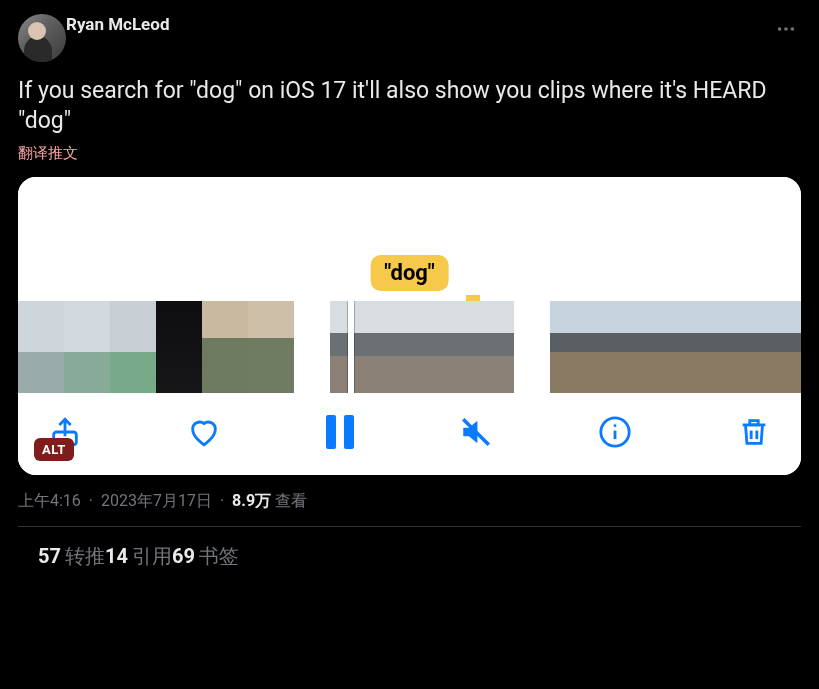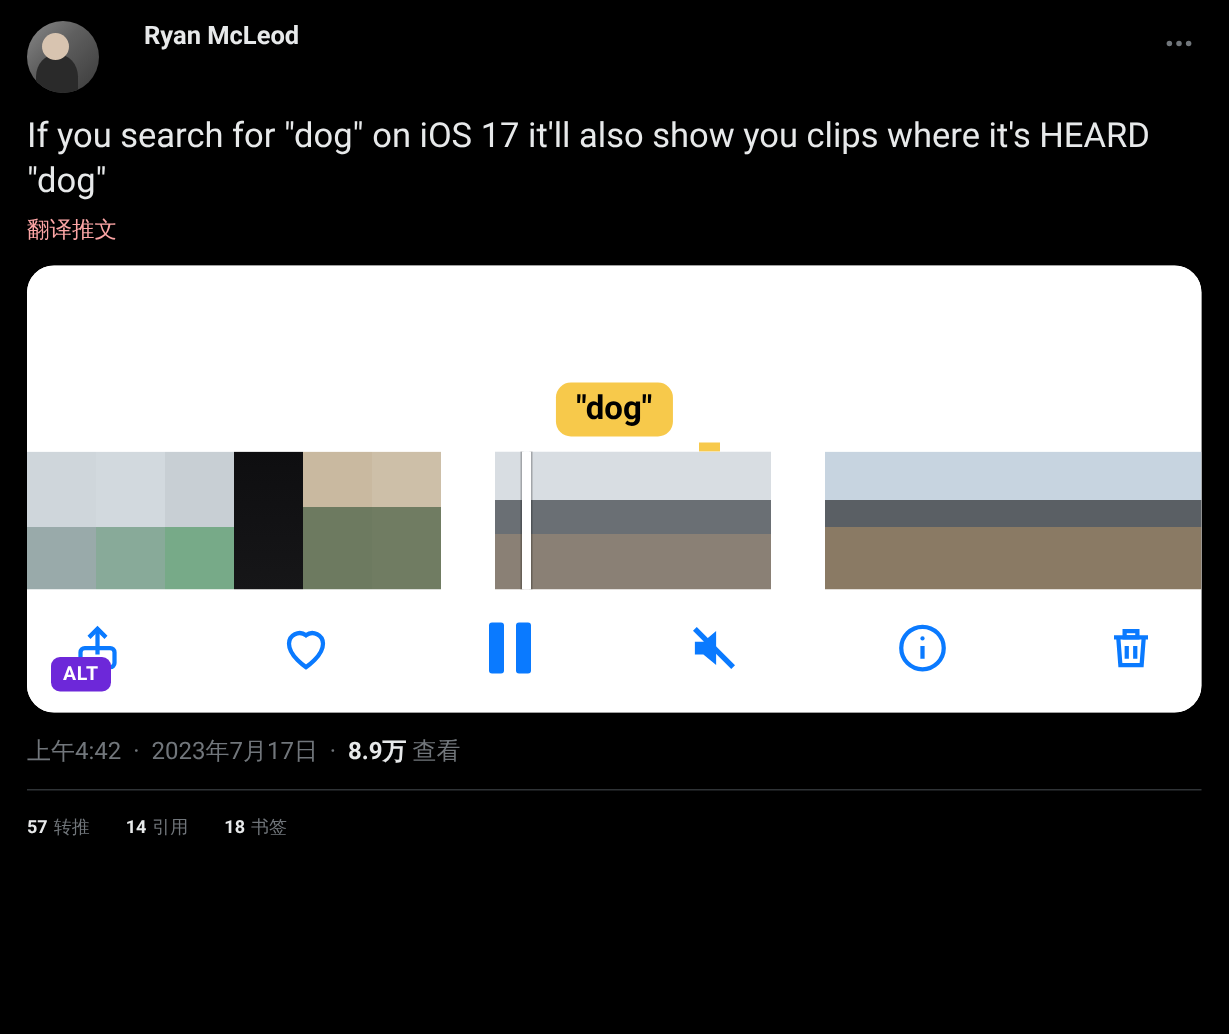--- a/index.html
+++ b/index.html
@@ -37,21 +37,21 @@
   }
   .avatar::before{
     content:"";
     position:absolute;
     left:6px; top:22px;
     width:28px; height:30px;
     border-radius:50% 50% 0 0;
     background:#2a2a2a;
   }
   .names {
-    margin-left: 30px;
+    margin-left: 0;
     flex: 1;
   }
   .display-name {
     font-size: 17px;
     font-weight: 700;
     color: #e7e9ea;
   }
   .handle {
     font-size: 16px;
     color: #71767b;
@@ -168,21 +168,21 @@
   .pause-bars {
     display:flex; gap:8px;
   }
   .pause-bars span{
     width:10px; height:34px; background:#0a7aff; border-radius:2px;
   }
   .alt-badge {
     position: absolute;
     left: 16px;
     bottom: 14px;
-    background: #6d28d9;
+    background: #7f1d1d;
     color: #fff;
     font-size: 13px;
     font-weight: 700;
     padding: 4px 8px;
     border-radius: 6px;
     letter-spacing: .5px;
   }
   .meta {
     margin-top: 16px;
     color: #71767b;
@@ -190,24 +190,24 @@
   }
   .meta .sep { margin: 0 4px; }
   .meta .views-n { color: #e7e9ea; font-weight:700;margin-top:29px; }
   .divider {
     border: none;
     border-top: 1px solid #2f3336;
     margin: 14px 0 0 0;
   }
   .stats {
     display: flex;
-    gap: 24px;
     padding: 16px 0 0 0;
-    font-size: 12px;
+    font-size: 20px;
     color: #71767b;
+    margin-left: 20px;
   }
   .stats .n { color: #e7e9ea; font-weight: 700; margin-right: 4px; }
   .stat { cursor: pointer; }
 </style>
 </head>
 <body>
 
 <div class="tweet">
 
   <div class="header">
@@ -297,35 +297,35 @@
             <path d="M6 7l1 13h10l1-13"></path>
             <line x1="10" y1="11" x2="10" y2="17"></line>
             <line x1="14" y1="11" x2="14" y2="17"></line>
         </svg>
       </div>
     </div>
     <div class="alt-badge">ALT</div>
   </div>
 
   <div class="meta">
-    <span>上午4:42</span>
+    <span>上午4:16</span>
     <span class="sep">·</span>
     <span>2023年7月17日</span>
     <span class="sep">·</span>
     <span class="views-n">8.9万</span>
     <span>查看</span>
   </div>
 
   <hr class="divider">
 
   <div class="stats">
     <div class="stat">
       <span class="n">57</span><span>转推</span>
     </div>
     <div class="stat">
       <span class="n">14</span><span>引用</span>
     </div>
     <div class="stat">
-      <span class="n">18</span><span>书签</span>
+      <span class="n">69</span><span>书签</span>
     </div>
   </div>
 
 </div>
 
 </body></html>

